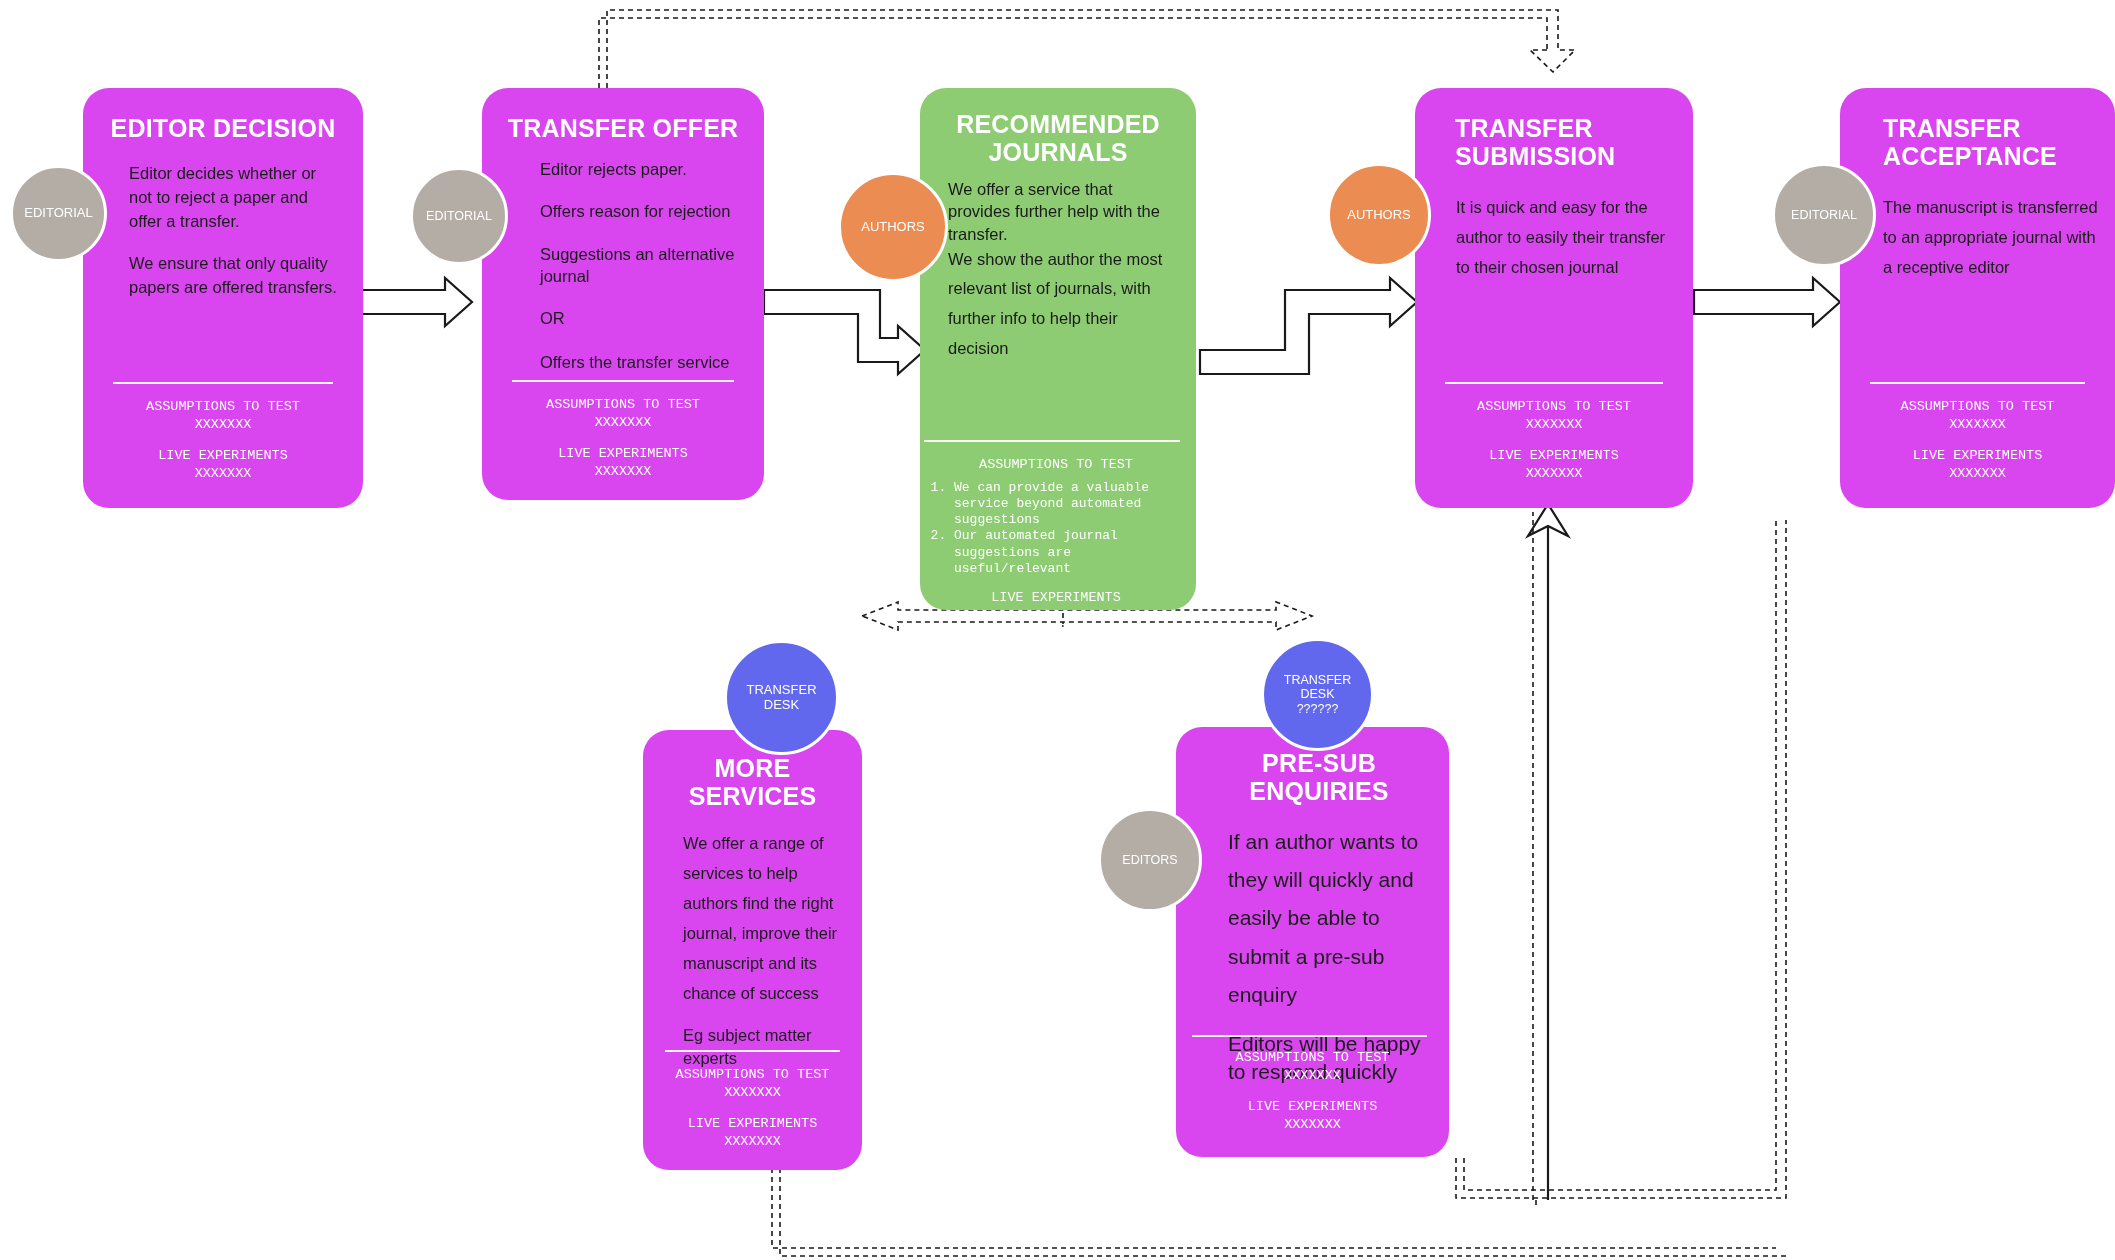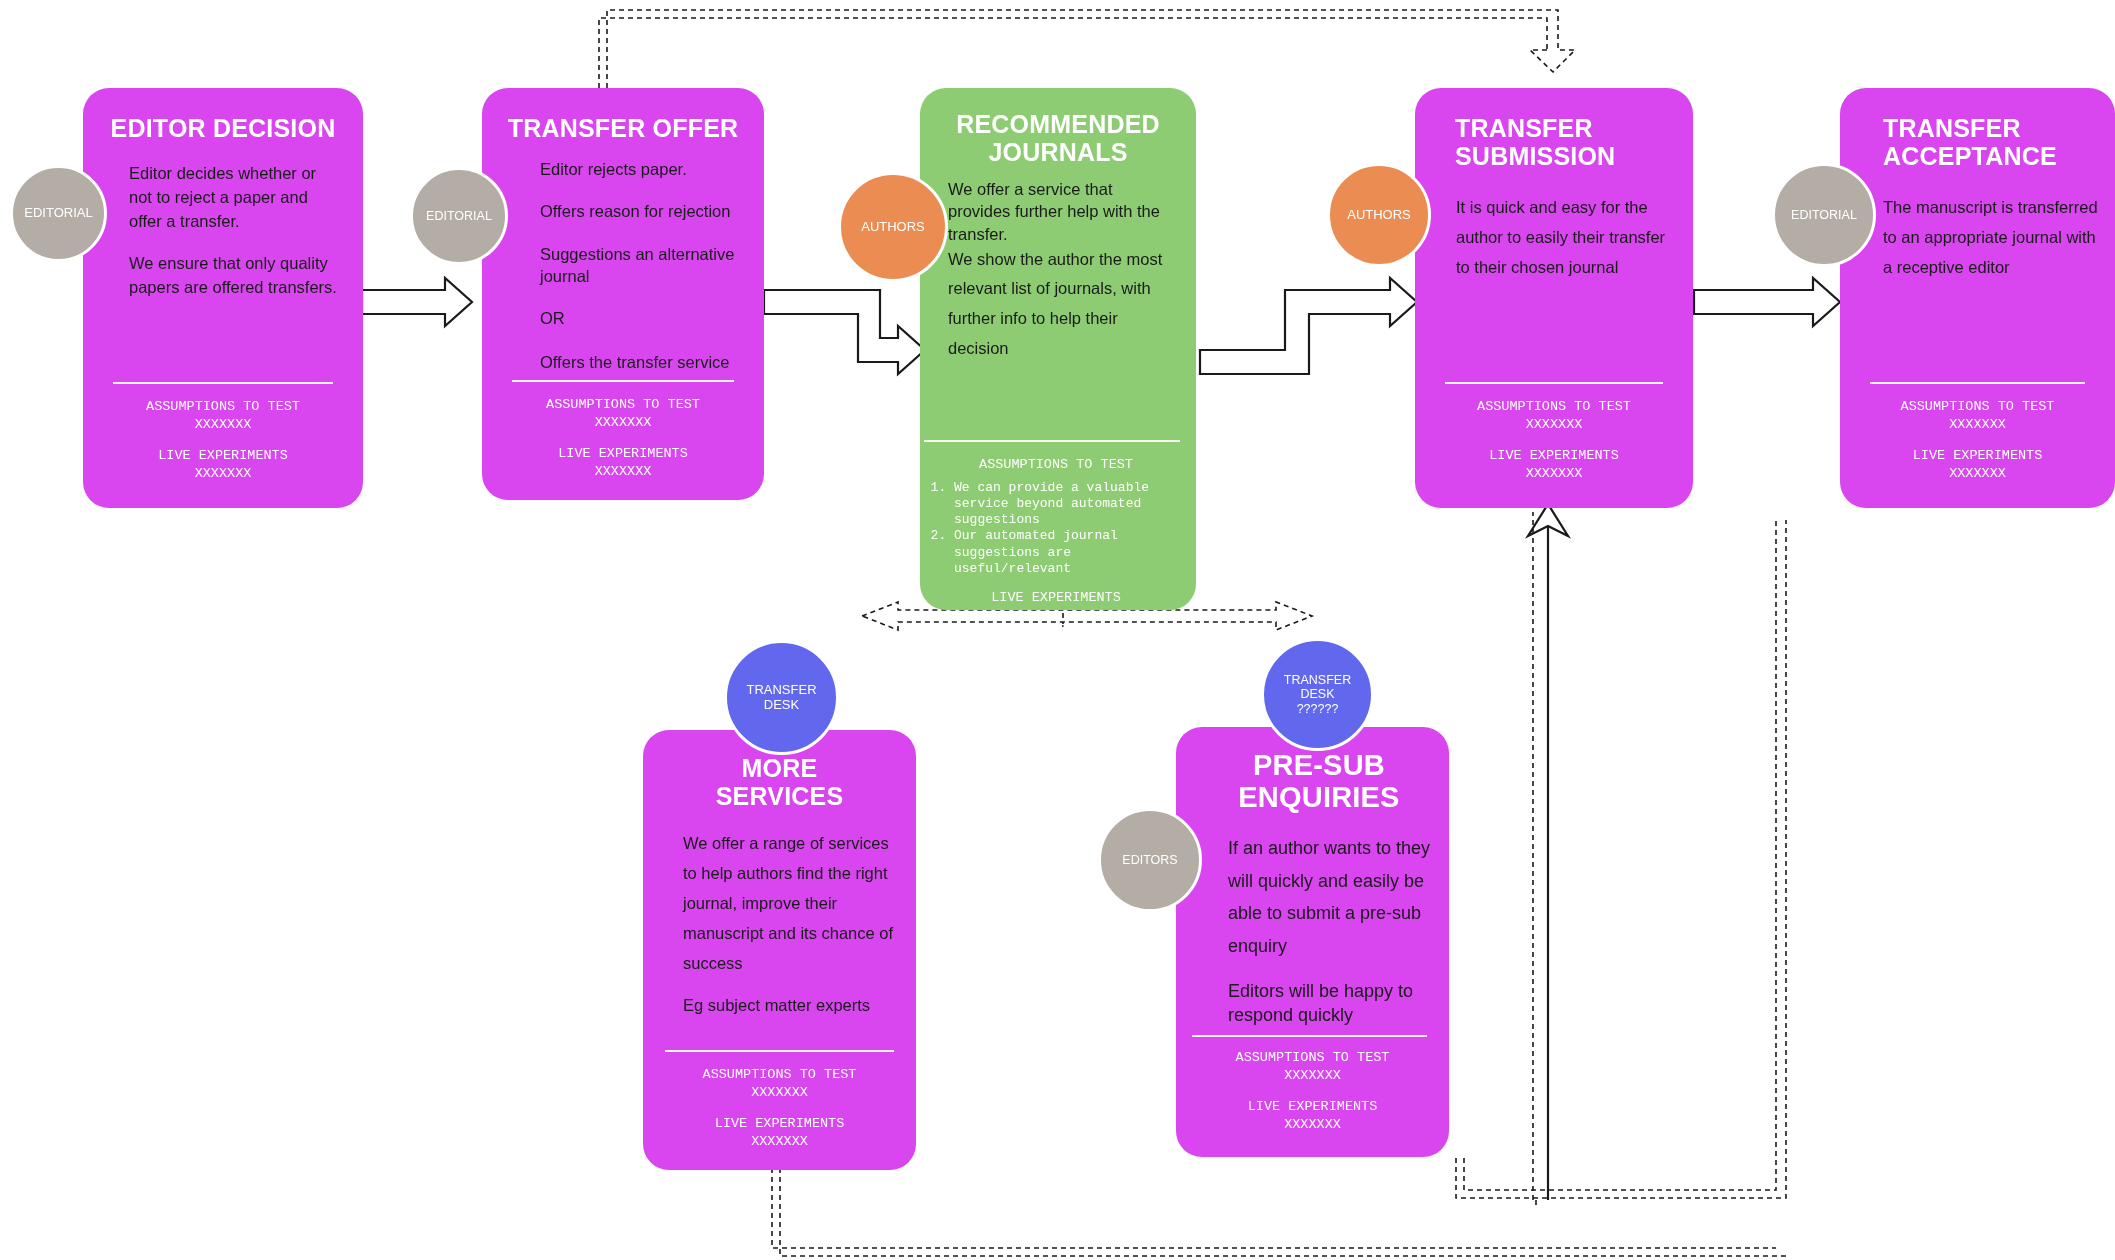--- a/index.html
+++ b/index.html
@@ -257,21 +257,21 @@
       <div class="grp">
         <span class="lbl">LIVE EXPERIMENTS</span>
         <span class="val">XXXXXXX</span>
       </div>
     </div>
   </div>
   <div class="circle grey" style="left:1772px; top:163px; width:104px; height:104px; font-size:12.5px;">
     <span>EDITORIAL</span>
   </div>
 
-  <div class="card yellow" style="left:643px; top:730px; width:273px; height:440px;">
+  <div class="card yellow" style="left:643px; top:730px; width:219px; height:440px;">
     <div class="card-title" style="font-size:25px; margin-top:24px;">
       <span>MORE</span><br>
       <span>SERVICES</span>
     </div>
     <div class="card-body" style="margin:18px 18px 0 40px; font-size:16.5px;">
       <p style="line-height:1.82; margin-bottom:16px;">We offer a range of services to help authors find the right journal, improve their manuscript and its chance of success</p>
       <p style="line-height:1.4; margin-bottom:0;">Eg subject matter experts</p>
     </div>
     <div class="divider" style="position:absolute; left:22px; right:22px; top:320px;"></div>
     <div class="foot" style="position:absolute; left:14px; right:14px; top:336px; font-size:13.5px;">
@@ -284,25 +284,25 @@
         <span class="val">XXXXXXX</span>
       </div>
     </div>
   </div>
   <div class="circle blue" style="left:724px; top:640px; width:115px; height:115px; font-size:13px; flex-direction:column;">
     <span>TRANSFER</span>
     <span>DESK</span>
   </div>
 
   <div class="card yellow" style="left:1176px; top:727px; width:273px; height:430px;">
-    <div class="card-title" style="font-size:29px; margin-top:22px;padding-left:23px;">
+    <div class="card-title" style="font-size:25px; margin-top:22px;padding-left:23px;">
       <span>PRE-SUB</span><br>
       <span>ENQUIRIES</span>
     </div>
-    <div class="card-body" style="margin:18px 16px 0 52px; font-size:18px;">
+    <div class="card-body" style="margin:18px 16px 0 52px; font-size:21px;">
       <p style="line-height:1.82; margin-bottom:16px;">If an author wants to they will quickly and easily be able to submit a pre-sub enquiry</p>
       <p style="line-height:1.35; margin-bottom:0;">Editors will be happy to respond quickly</p>
     </div>
     <div class="divider" style="position:absolute; left:16px; right:22px; top:308px;"></div>
     <div class="foot" style="position:absolute; left:14px; right:14px; top:322px; font-size:13.5px;">
       <div class="grp">
         <span class="lbl">ASSUMPTIONS TO TEST</span>
         <span class="val">XXXXXXX</span>
       </div>
       <div class="grp">

